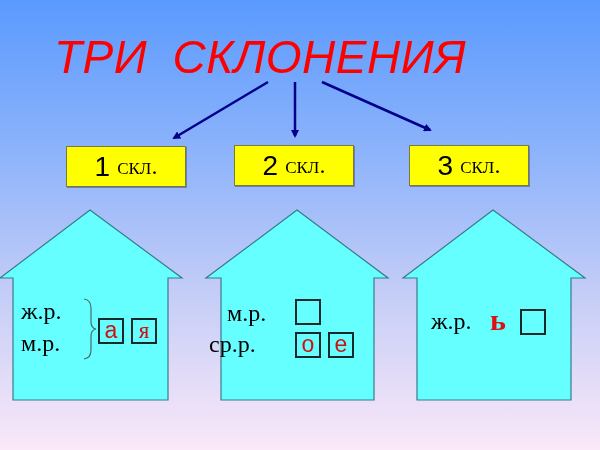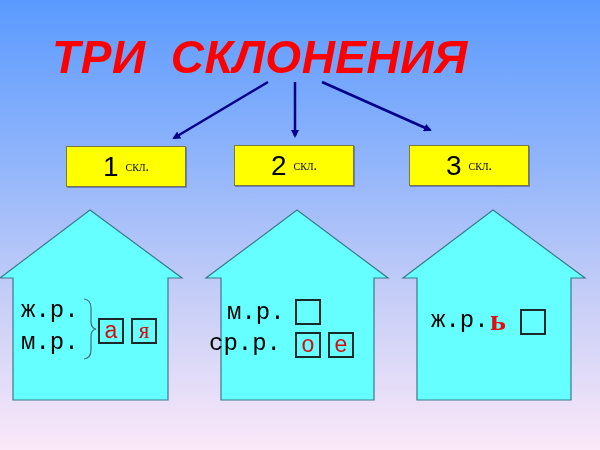--- a/index.html
+++ b/index.html
@@ -3,34 +3,34 @@
 <meta charset="utf-8">
 <style>
   html, body { margin: 0; padding: 0; }
   body {
     width: 600px; height: 450px; overflow: hidden; position: relative;
     background: linear-gradient(to bottom, #5a9afe 0%, #8fb4fb 35%, #c4cdf7 65%, #fbe8f8 100%);
     font-family: "Liberation Serif", serif;
   }
   .title {
     position: absolute; left: 0; top: 30px; width: 480px; text-align: center;
-    font-family: "Liberation Sans", sans-serif; font-weight: bold; font-style: italic;
+    font-family: "Liberation Sans", sans-serif; font-weight: normal; font-style: italic;
     font-size: 46px; color: #ff0000; letter-spacing: 0.5px; word-spacing: 12px;
     padding-left: 40px; box-sizing: border-box;
   }
   svg.layer { position: absolute; left: 0; top: 0; }
   .decl-box {
     position: absolute; background: #ffff00; border: 1px solid #7a7a40;
     height: 41px; width: 120px; box-sizing: border-box;
     display: flex; align-items: center; justify-content: center;
     box-shadow: 1px 1px 0 #6a7fbf;
   }
   .decl-num { font-family: "Liberation Sans", sans-serif; font-size: 28px; color: #000; margin-right: 7px; }
-  .decl-abbr { font-family: "Liberation Serif", serif; font-size: 14px; color: #000; font-variant: small-caps; text-transform: lowercase; text-align: center; }
-  .lbl { position: absolute; font-family: Liberation Mono, monospace; font-size: 24px; color: #000; line-height: 1; }
+  .decl-abbr { font-family: "Liberation Serif", serif; font-size: 24px; color: #000; font-variant: small-caps; text-transform: lowercase; text-align: center; }
+  .lbl { position: absolute; font-family: Liberation Serif, serif; font-size: 24px; color: #000; line-height: 1; }
   .ebox {
     position: absolute; width: 22px; height: 22px; border: 2px solid #1a2a2a;
     box-sizing: content-box; display: flex; align-items: flex-end; justify-content: center;
     font-family: "Liberation Sans", sans-serif; font-size: 23px; color: #d01010; line-height: 1;
     overflow: visible;
   }
   .ebox.serif { font-family: "Liberation Serif", serif; }
   .soft { position: absolute; font-family: "Liberation Serif", serif; font-size: 30px; color: #e01010; font-weight: bold; line-height: 1; }
 </style>
 </head>

